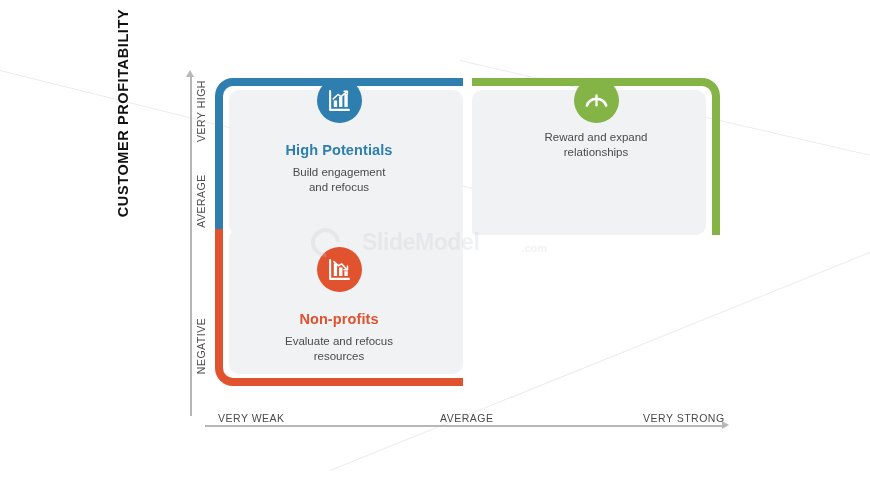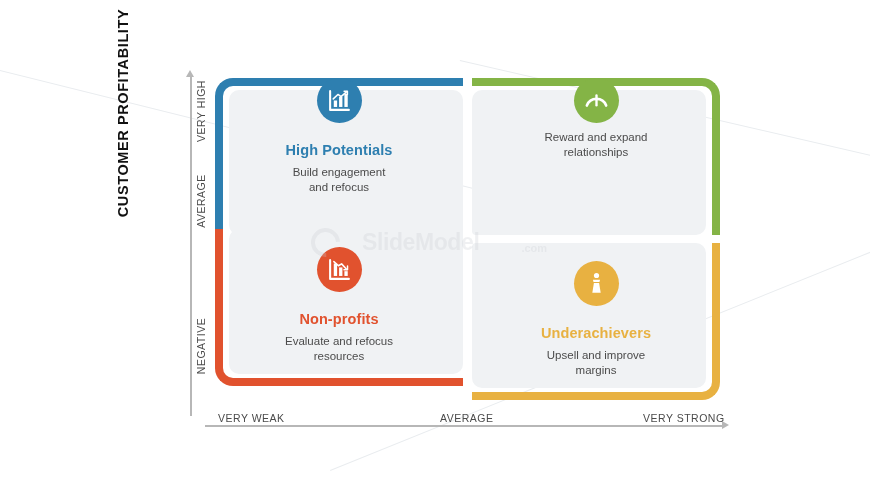--- a/index.html
+++ b/index.html
@@ -191,40 +191,20 @@
           </svg>
         </div>
         <div class="q-title" style="color:#e1522e;">Non-profits</div>
         <div class="q-desc">
           <div>Evaluate and refocus</div>
           <div>resources</div>
         </div>
       </div>
     </div>
 
-    <div class="quad q-br">
-      <div class="bracket" style="border-color:#e8b141;"></div>
-      <div class="cap" style="background:#e8b141;right:0;top:0;"></div>
-      <div class="cap" style="background:#e8b141;left:0;bottom:0;"></div>
-      <div class="panel"></div>
-      <div class="content">
-        <div class="icon-circle" style="background:#e8b141;">
-          <svg width="25" height="25" viewBox="0 0 24 24" aria-hidden="true">
-            <circle cx="12" cy="4.3" r="2.5" fill="#fff"></circle>
-            <path d="M8.6 8.3h6.8l-.55 2.3H9.15z" fill="#fff"></path>
-            <path d="M9.5 11.4h5l1.5 9.4H8z" fill="#fff"></path>
-          </svg>
-        </div>
-        <div class="q-title" style="color:#e8b141;">Underachievers</div>
-        <div class="q-desc">
-          <div>Upsell and improve</div>
-          <div>margins</div>
-        </div>
-      </div>
-    </div>
 
   </div>
 
   <div id="watermark">
     <div class="wm-ring"></div>
     <div class="wm-text">SlideModel</div>
     <div class="wm-tld">.com</div>
   </div>
 
 </div>

